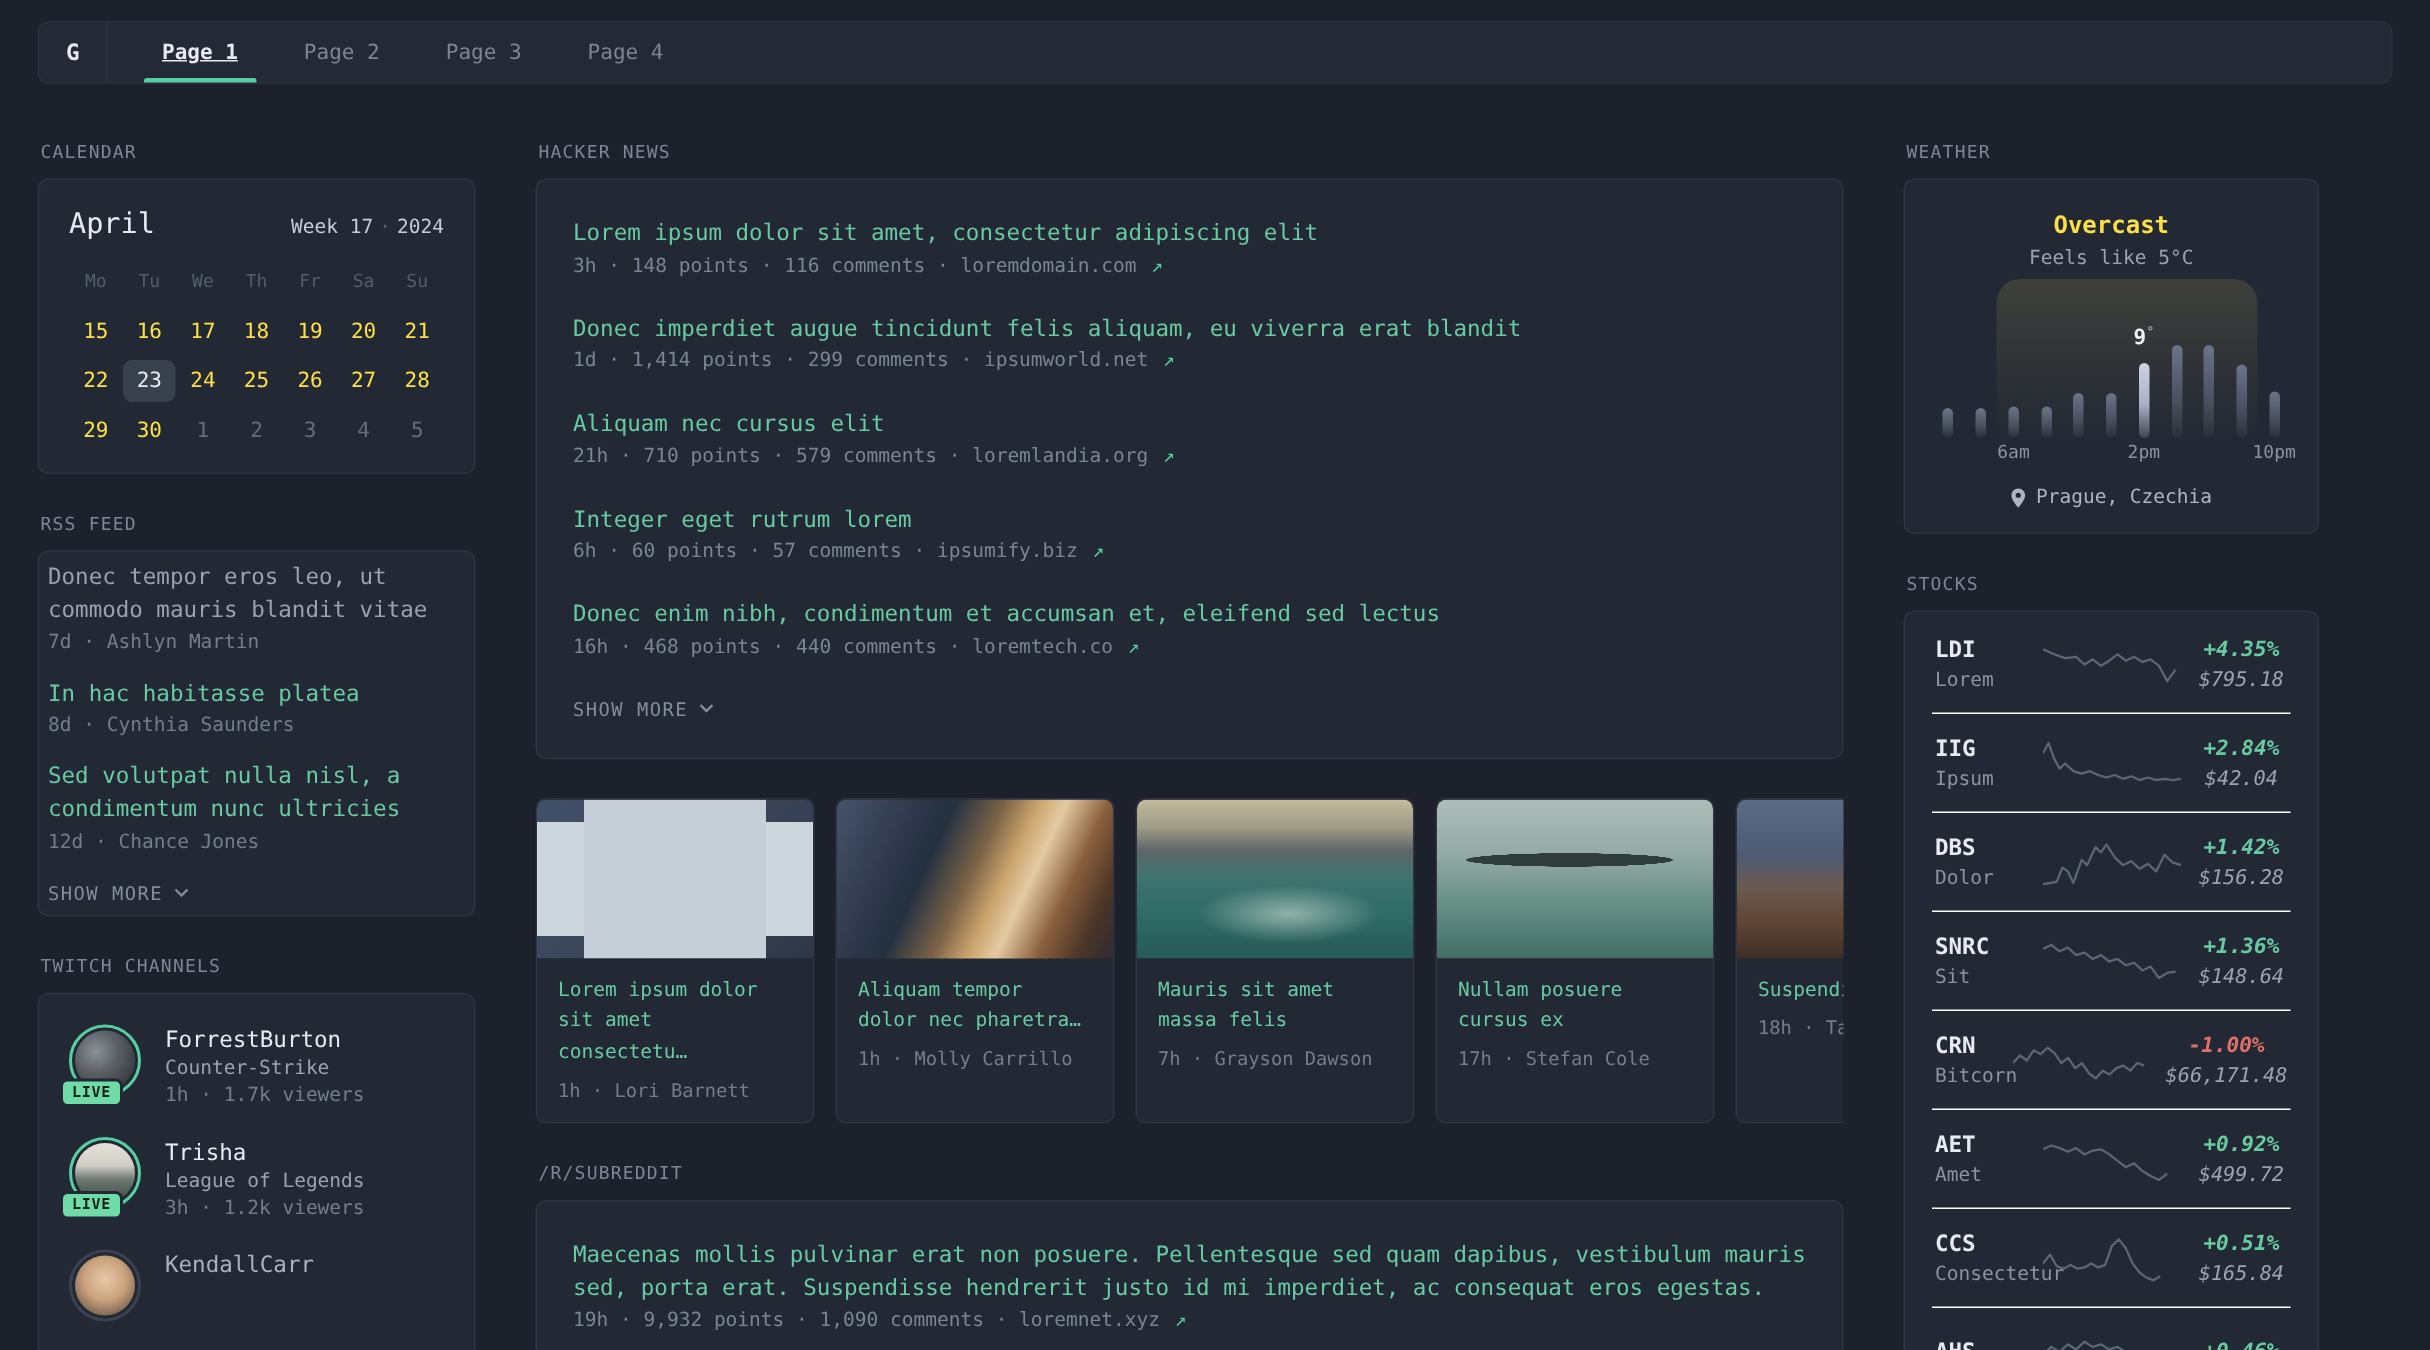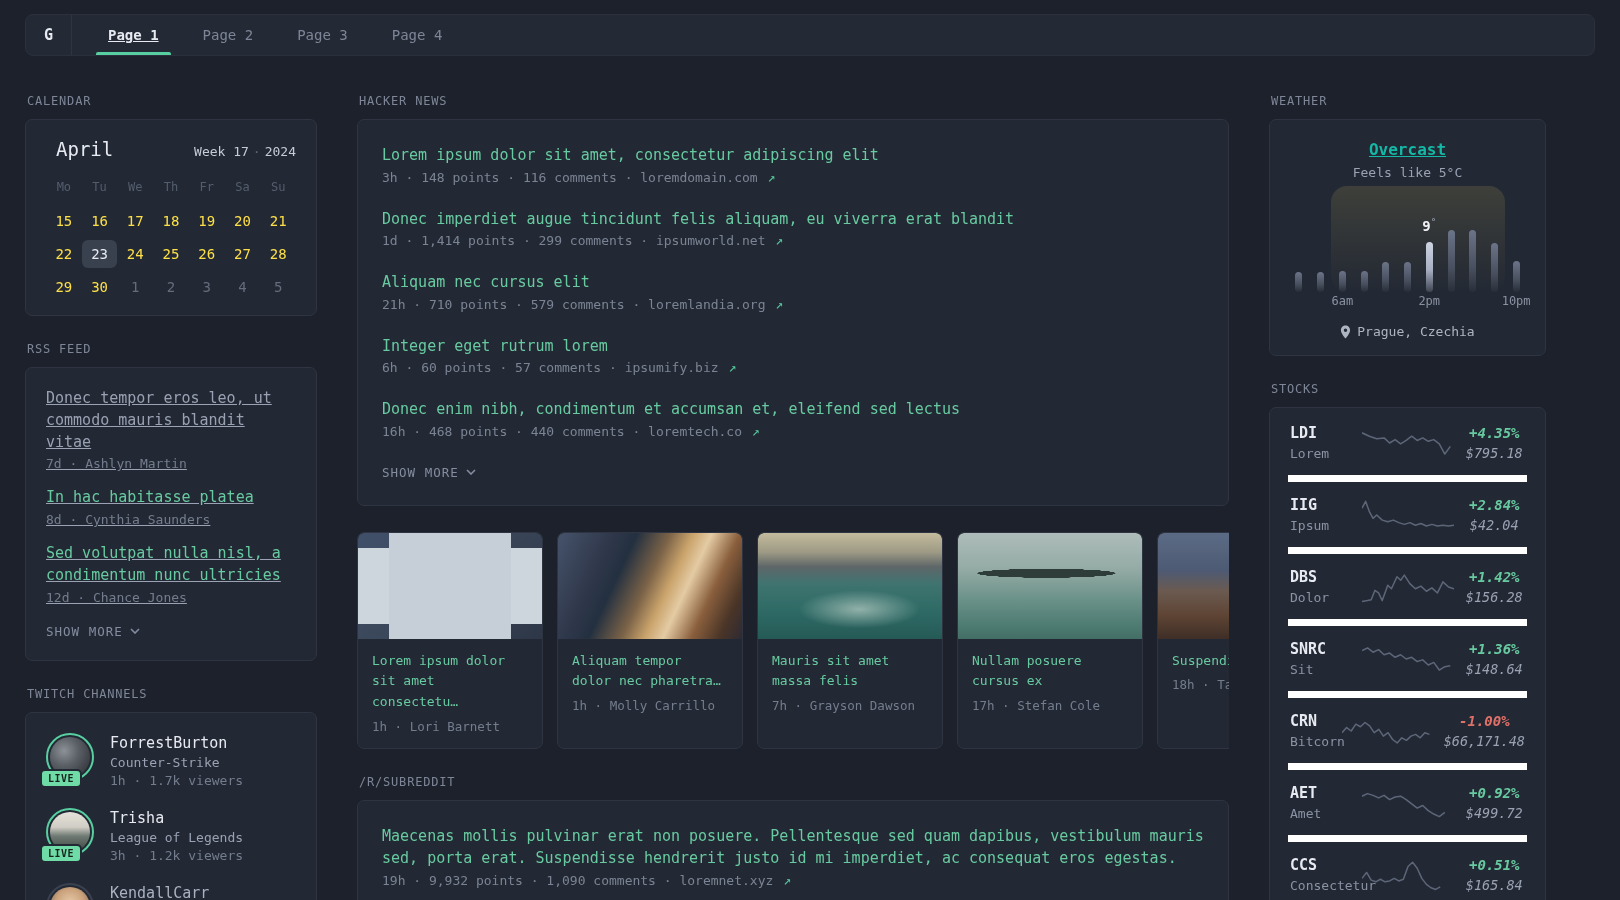--- a/index.html
+++ b/index.html
@@ -64,34 +64,34 @@
     font-size:12px;letter-spacing:.8px;color:#7e8697;
     margin:16px 0 11px 2px;white-space:nowrap;
   }
   .card{
     background:var(--card);
     border:1px solid var(--border);
     border-radius:7px;
   }
   
   .cal-card{padding:18px 20px 14px 20px;}
-  .cal-head{display:flex;align-items:baseline;justify-content:space-between;margin-bottom:14px;margin-left:10px;}
+  .cal-head{display:flex;align-items:baseline;justify-content:space-between;margin-bottom:14px;}
   .cal-month{font-size:19px;color:var(--white);}
   .cal-week{font-size:13px;color:var(--light);}
   .cal-week .sep{color:var(--dimmer);margin:0 4px;}
   .cal-grid{display:grid;grid-template-columns:repeat(7,1fr);row-gap:5px;text-align:center;}
   .cal-dow{font-size:12px;color:#545d6e;padding:6px 0 8px 0;}
   .cal-cell{
     font-size:14px;color:#fde047;
     padding:6px 0;border-radius:6px;cursor:pointer;
   }
   .cal-cell.selected{background:#39404e;color:var(--white);}
   .cal-cell.muted{color:#646c7d;}
   
-  .feed-card{padding:20px;text-decoration:underline;}
+  .feed-card{padding:6px;}
   .feed-item{margin-bottom:16px;}
   .feed-title{font-size:15px;line-height:1.45;color:var(--green);cursor:pointer;}
   .feed-item.read .feed-title{color:#99a1b3;}
   .feed-meta{font-size:13px;color:#747d8e;margin-top:3px;}
   .show-more{
     display:inline-flex;align-items:center;gap:7px;
     font-size:12.5px;letter-spacing:1px;color:#848ca0;cursor:pointer;margin-top:2px;
   }
   .chev{stroke:#848ca0;fill:none;stroke-width:1.6;}
   
@@ -139,21 +139,21 @@
   .thumb-4{background:
     radial-gradient(ellipse 62% 7% at 48% 38%,#2e3d3a 0 60%,rgba(0,0,0,0) 61%),
     linear-gradient(180deg,#aebdb9 0%,#93aaa4 35%,#6e948b 60%,#507d74 85%,#426e66 100%);}
   .thumb-5{background:
     radial-gradient(ellipse 18% 45% at 55% 52%,#23262e 0 55%,rgba(0,0,0,0) 62%),
     linear-gradient(180deg,#5c6b85 0%,#4d5a74 35%,#6b5a50 55%,#5e4434 78%,#3e2e26 100%);}
   .video-title{font-size:13px;line-height:1.6;color:var(--green);padding:12px 14px 2px 14px;white-space:normal;}
   .video-meta{font-size:12.5px;color:#747d8e;padding:4px 14px 14px 14px;white-space:nowrap;}
   
   .weather-card{padding:20px 18px 16px 18px;text-align:center;}
-  .w-cond{font-size:16px;font-weight:bold;color:#14b8a6;text-decoration:underline;}
+  .w-cond{font-size:16px;font-weight:bold;color:#fde047;}
   .w-feels{font-size:13px;color:#9aa2b3;margin-top:6px;}
   .w-chart{position:relative;height:104px;margin-top:26px;}
   .daylight{
     position:absolute;
     left:calc(100% * 2 / 11);width:calc(100% * 8 / 11);
     top:-20px;bottom:18px;border-radius:16px;
     background:linear-gradient(180deg,rgba(125,115,72,.30) 0%,rgba(125,115,72,.10) 65%,rgba(125,115,72,0) 100%);
   }
   .w-bars{position:absolute;left:0;right:0;bottom:18px;height:86px;display:flex;align-items:flex-end;}
   .w-slot{flex:1;display:flex;justify-content:center;align-items:flex-end;position:relative;height:100%;}
@@ -165,21 +165,21 @@
   .w-axis span{position:absolute;transform:translateX(-50%);font-size:12px;color:#8a92a2;}
   .wl-0{left:calc(100% * 2.5 / 11);}
   .wl-1{left:calc(100% * 6.5 / 11);}
   .wl-2{left:calc(100% * 10.5 / 11);}
   .w-loc{margin-top:14px;font-size:13px;color:#aeb5c2;display:flex;align-items:center;justify-content:center;gap:6px;}
   .pin{fill:#aeb5c2;}
   
   .stocks-card{padding:2px 18px;}
   .stock-row{
     display:flex;align-items:center;gap:10px;
-    padding:14px 2px;border-top:7px solid #ffffff;cursor:pointer;
+    padding:14px 2px;border-top:1px solid #ffffff;cursor:pointer;
   }
   .stock-row:first-child{border-top:none;}
   .stock-id{flex:1;min-width:0;}
   .stock-symbol{font-size:15px;font-weight:bold;color:var(--white);margin-bottom:4px;}
   .stock-name{font-size:13px;color:#8a92a4;}
   .spark{width:92px;height:34px;flex:0 0 92px;}
   .spark polyline{fill:none;stroke:#5d6679;stroke-width:1.5;vector-effect:non-scaling-stroke;stroke-linejoin:round;}
   .stock-val{flex:1;text-align:center;font-style:italic;}
   .stock-change{font-size:14px;font-weight:bold;color:var(--green);margin-bottom:4px;}
   .stock-change.down{color:var(--red);}

